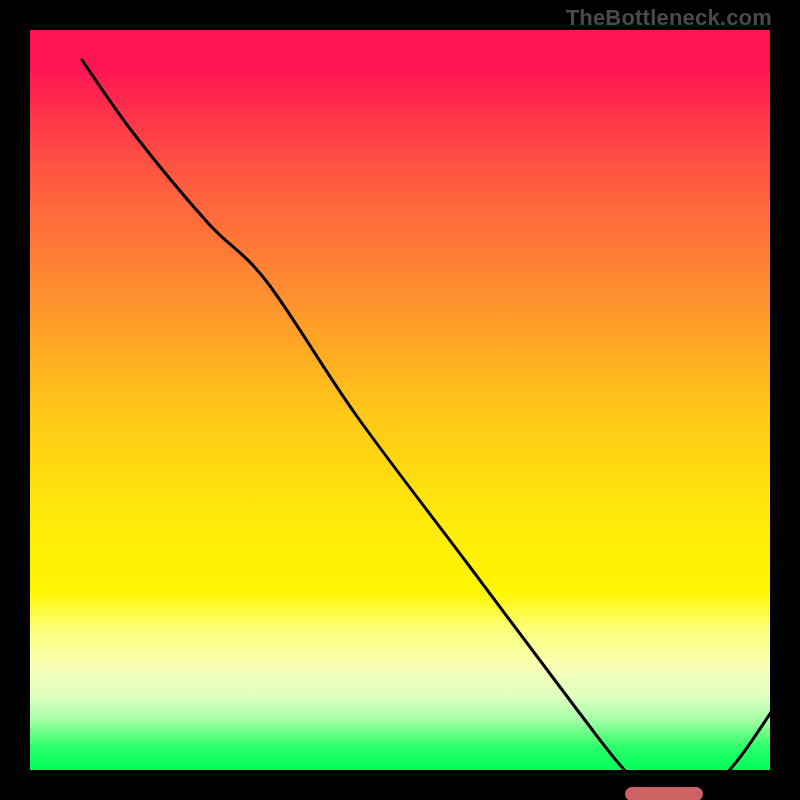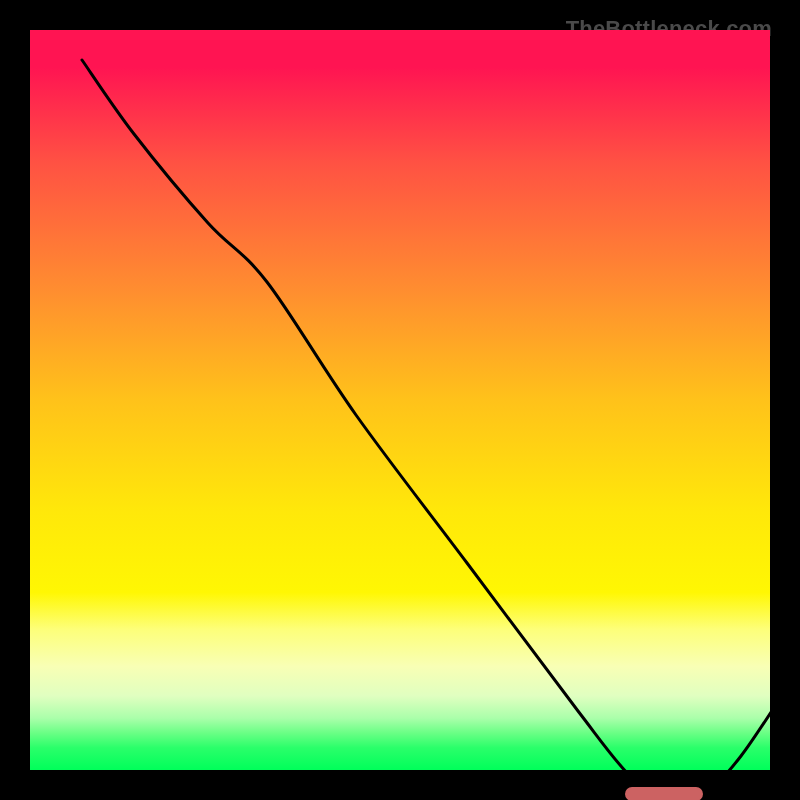--- a/index.html
+++ b/index.html
@@ -34,21 +34,21 @@
       #f8ffb5 86%,
       #e0ffc0 90%,
       #aaffaa 93%,
       #6aff85 95%,
       #2aff6a 97%,
       #00ff5a 100%
     );
   }
   .watermark {
     position: absolute;
-    top: 16px;
+    top: 5px;
     right: 28px;
     font-family: Arial, Helvetica, sans-serif;
     font-size: 22px;
     font-weight: 600;
     color: #4a4a4a;
     letter-spacing: 0.2px;
   }
   svg.curve {
     position: absolute;
     left: 0;

